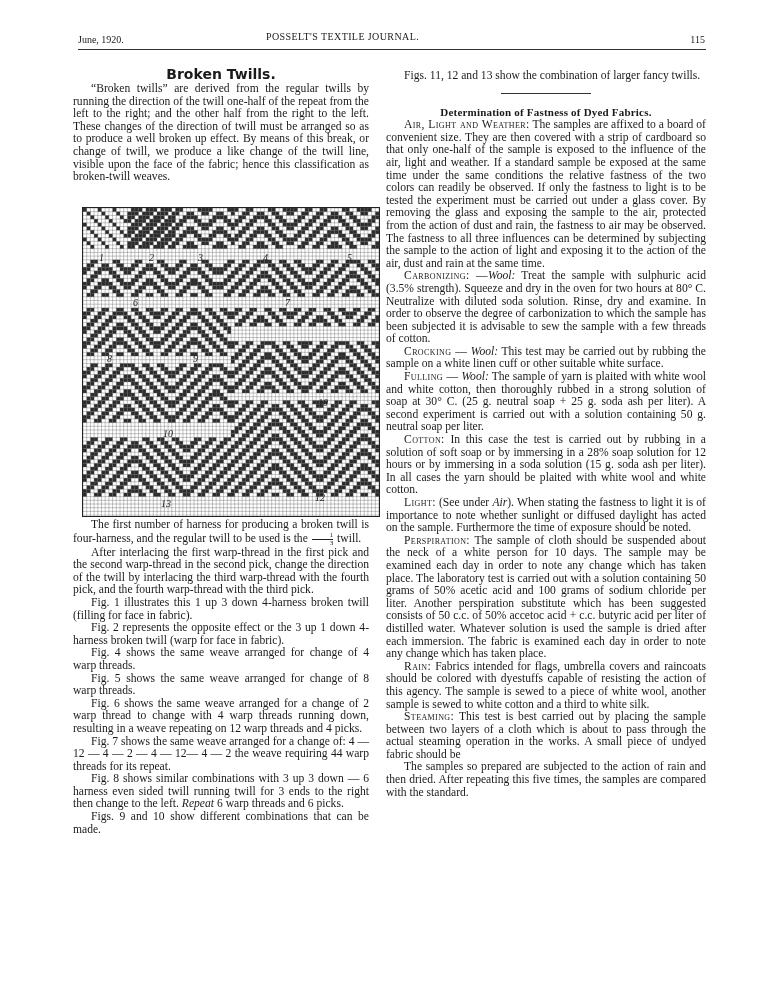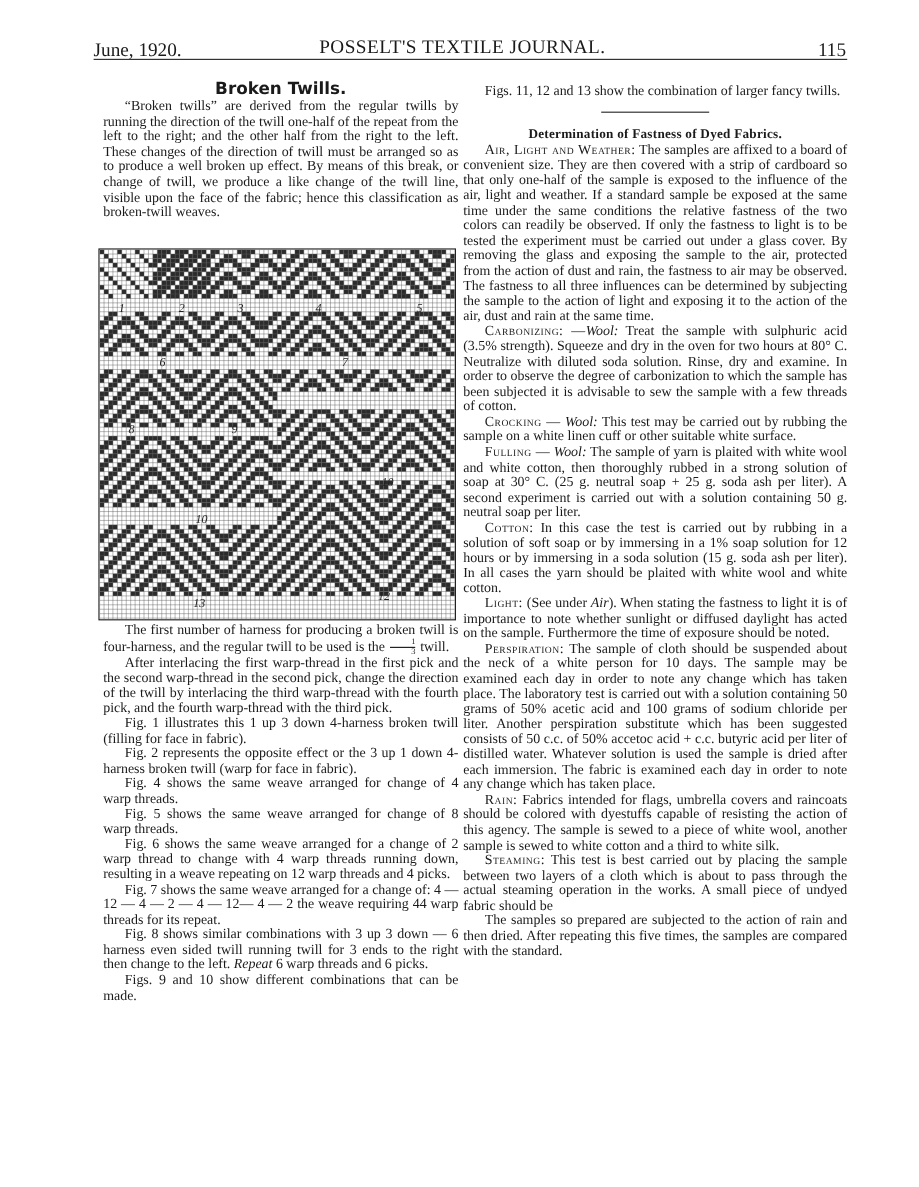--- a/index.html
+++ b/index.html
@@ -1,26 +1,26 @@
 <!DOCTYPE html>
 <html><head>
 <meta charset="utf-8">
 <style>
   html, body { margin: 0; padding: 0; background: #fff; }
   body { width: 766px; height: 989px; position: relative; overflow: hidden;
          font-family: "Liberation Serif", "DejaVu Serif", serif; color: #1a1a1a; }
   .header { position: absolute; left: 78px; top: 28px; width: 620px; height: 20px;
-            font-size: 16px; }
+            font-size: 10px; }
   .header .left { position: absolute; left: 0; top: 6px; }
   .header .center { position: absolute; left: 188px; top: 3px; letter-spacing: 0.4px; }
   .header .right { position: absolute; right: -7px; top: 6px; }
   .header-rule { position: absolute; left: 78px; top: 49px; width: 628px; height: 1px; background: #333; }
 
   .col { position: absolute; font-size: 11.6px; line-height: 12.6px; text-align: justify; }
-  .col-left { left: 86px; top: 66px; width: 296px; }
+  .col-left { left: 73px; top: 66px; width: 296px; }
   .col-right { left: 386px; top: 70px; width: 320px; }
   .col p { margin: 0; text-indent: 18px; }
   .title { font-family: "DejaVu Sans", sans-serif; font-weight: bold; font-size: 14px;
            text-align: center; margin: 0 0 1px 0; line-height: 16px; }
   .subtitle { font-family: "Liberation Serif", serif; font-weight: bold; font-size: 11px;
               text-align: center; margin: 0 0 1px 0; letter-spacing: 0.2px; }
   .sc { font-variant: small-caps; letter-spacing: 0.4px; }
   .it { font-style: italic; }
   .divider { width: 90px; height: 1px; background: #333; margin: 10px auto 12px auto; }
 
@@ -2887,19 +2887,19 @@
 
 <div class="col col-right">
   <p>Figs. 11, 12 and 13 show the combination of larger fancy twills.</p>
   <div class="divider"></div>
   <h2 class="subtitle">Determination of Fastness of Dyed Fabrics.</h2>
 
   <p><span class="sc">Air, Light and Weather:</span> <span>The samples are affixed to a board of convenient size. They are then covered with a strip of cardboard so that only one-half of the sample is exposed to the influence of the air, light and weather. If a standard sample be exposed at the same time under the same conditions the relative fastness of the two colors can readily be observed. If only the fastness to light is to be tested the experiment must be carried out under a glass cover. By removing the glass and exposing the sample to the air, protected from the action of dust and rain, the fastness to air may be observed. The fastness to all three influences can be determined by subjecting the sample to the action of light and exposing it to the action of the air, dust and rain at the same time.</span></p>
   <p><span class="sc">Carbonizing: —</span><span class="it">Wool:</span> <span>Treat the sample with sulphuric acid (3.5% strength). Squeeze and dry in the oven for two hours at 80° C. Neutralize with diluted soda solution. Rinse, dry and examine. In order to observe the degree of carbonization to which the sample has been subjected it is advisable to sew the sample with a few threads of cotton.</span></p>
   <p><span class="sc">Crocking —</span> <span class="it">Wool:</span> <span>This test may be carried out by rubbing the sample on a white linen cuff or other suitable white surface.</span></p>
   <p><span class="sc">Fulling —</span> <span class="it">Wool:</span> <span>The sample of yarn is plaited with white wool and white cotton, then thoroughly rubbed in a strong solution of soap at 30° C. (25 g. neutral soap + 25 g. soda ash per liter). A second experiment is carried out with a solution containing 50 g. neutral soap per liter.</span></p>
-  <p><span class="sc">Cotton:</span> <span>In this case the test is carried out by rubbing in a solution of soft soap or by immersing in a 1% soap solution for 12 hours or by immersing in a soda solution (15 g. soda ash per liter). In all cases the yarn should be plaited with white wool and white cotton.</span></p>
+  <p><span class="sc">Cotton:</span> <span>In this case the test is carried out by rubbing in a solution of soft soap or by immersing in a 28% soap solution for 12 hours or by immersing in a soda solution (15 g. soda ash per liter). In all cases the yarn should be plaited with white wool and white cotton.</span></p>
   <p><span class="sc">Light:</span> <span>(See under</span> <span class="it">Air</span><span>). When stating the fastness to light it is of importance to note whether sunlight or diffused daylight has acted on the sample. Furthermore the time of exposure should be noted.</span></p>
   <p><span class="sc">Perspiration:</span> <span>The sample of cloth should be suspended about the neck of a white person for 10 days. The sample may be examined each day in order to note any change which has taken place. The laboratory test is carried out with a solution containing 50 grams of 50% acetic acid and 100 grams of sodium chloride per liter. Another perspiration substitute which has been suggested consists of 50 c.c. of 50% accetoc acid + c.c. butyric acid per liter of distilled water. Whatever solution is used the sample is dried after each immersion. The fabric is examined each day in order to note any change which has taken place.</span></p>
   <p><span class="sc">Rain:</span> <span>Fabrics intended for flags, umbrella covers and raincoats should be colored with dyestuffs capable of resisting the action of this agency. The sample is sewed to a piece of white wool, another sample is sewed to white cotton and a third to white silk.</span></p>
   <p><span class="sc">Steaming:</span> <span>This test is best carried out by placing the sample between two layers of a cloth which is about to pass through the actual steaming operation in the works. A small piece of undyed fabric should be</span></p>
   <p>The samples so prepared are subjected to the action of rain and then dried. After repeating this five times, the samples are compared with the standard.</p>
 </div>
 
 </body></html>

